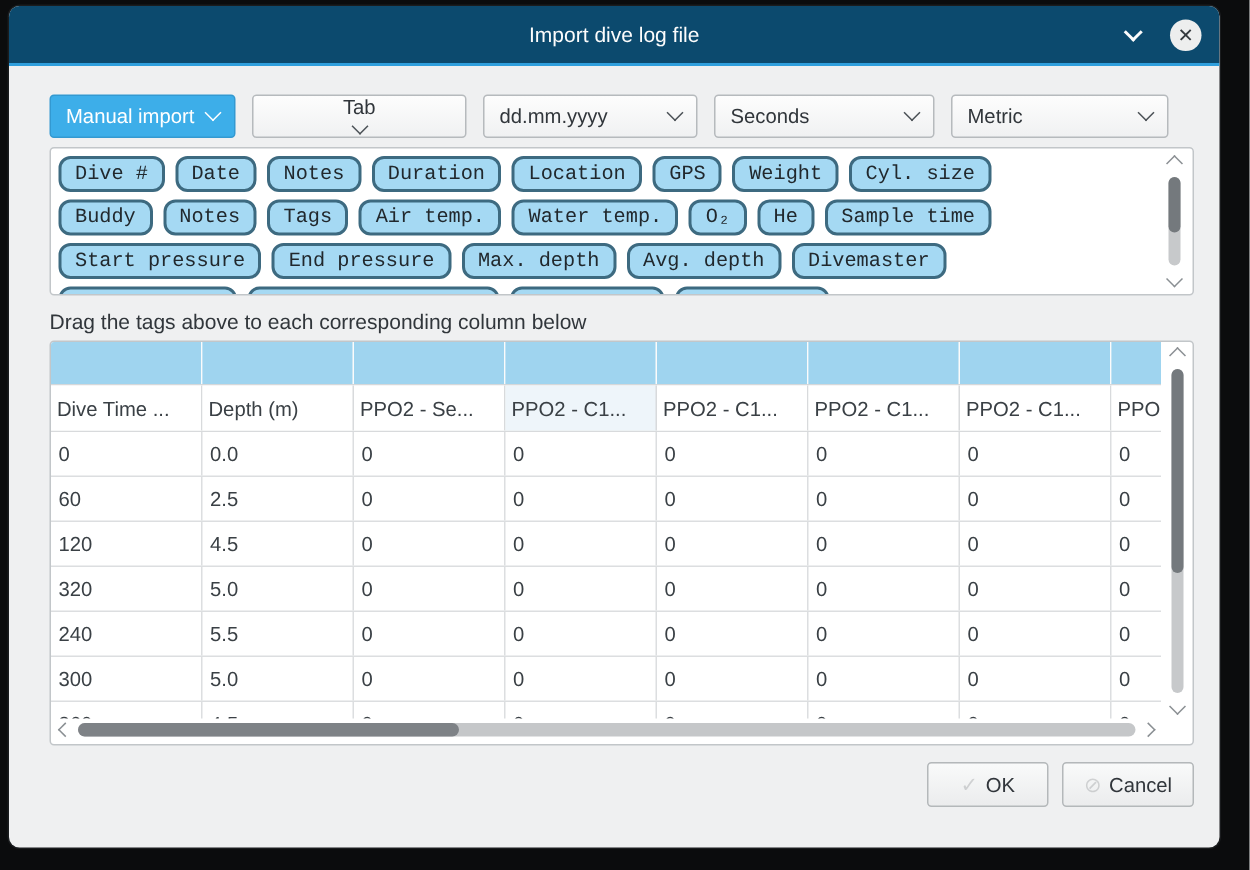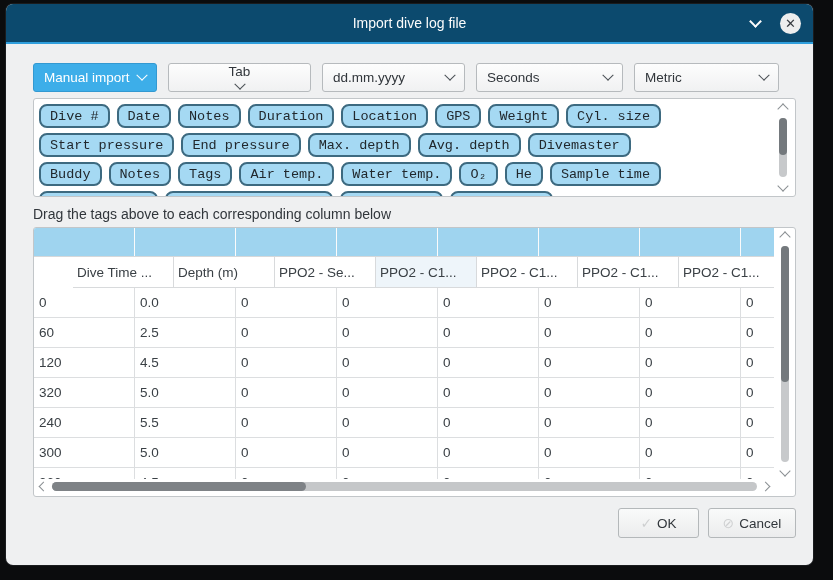--- a/index.html
+++ b/index.html
@@ -100,21 +100,21 @@
   .table-box {
     margin-top:5px; height:270px; background:#ffffff;
     border:1px solid #c2c6c9; border-radius:3px;
     position:relative; overflow:hidden;
   }
   .table-viewport { position:absolute; left:0; top:0; right:21px; bottom:17px; overflow:hidden; }
   .drop-row { display:flex; height:29px; border-bottom:1px solid #d5d8da; }
   .drop-cell {
     flex:0 0 101px; background:#9fd4ef; border-right:1px solid #fbfbfb; cursor:pointer;
   }
-  .header-row { display:flex; height:31px; border-bottom:1px solid #d8dadc;margin-left:39px; }
+  .header-row { display:flex; height:31px; border-bottom:1px solid #d8dadc; }
   .th {
     flex:0 0 101px; border-right:1px solid #d8dadc; background:#fff;
     display:flex; align-items:center; padding:0 4px;
     font-size:13.5px; color:#3a4045; white-space:nowrap; overflow:hidden;
   }
   .th.hl { background:#eef5fa; }
   .tr { display:flex; height:30px; border-bottom:1px solid #dcdee0; }
   .td {
     flex:0 0 101px; border-right:1px solid #dcdee0;
     display:flex; align-items:center; padding:0 5px;
@@ -200,35 +200,35 @@
             <span class="tag">Dive #</span>
             <span class="tag">Date</span>
             <span class="tag">Notes</span>
             <span class="tag">Duration</span>
             <span class="tag">Location</span>
             <span class="tag">GPS</span>
             <span class="tag">Weight</span>
             <span class="tag">Cyl. size</span>
           </div>
           <div class="tag-row">
-            <span class="tag">Start pressure</span>
-            <span class="tag">End pressure</span>
-            <span class="tag">Max. depth</span>
-            <span class="tag">Avg. depth</span>
-            <span class="tag">Divemaster</span>
-          </div>
-          <div class="tag-row">
             <span class="tag">Buddy</span>
             <span class="tag">Notes</span>
             <span class="tag">Tags</span>
             <span class="tag">Air temp.</span>
             <span class="tag">Water temp.</span>
             <span class="tag">O₂</span>
             <span class="tag">He</span>
             <span class="tag">Sample time</span>
+          </div>
+          <div class="tag-row">
+            <span class="tag">Start pressure</span>
+            <span class="tag">End pressure</span>
+            <span class="tag">Max. depth</span>
+            <span class="tag">Avg. depth</span>
+            <span class="tag">Divemaster</span>
           </div>
           <div class="tag-row">
             <span class="tag">Sample depth</span>
             <span class="tag">Sample temperature</span>
             <span class="tag">Sample pO₂</span>
             <span class="tag">Sample CNS</span>
           </div>
         </div>
       <div class="vscroll">
         <span class="chev-up"></span>

